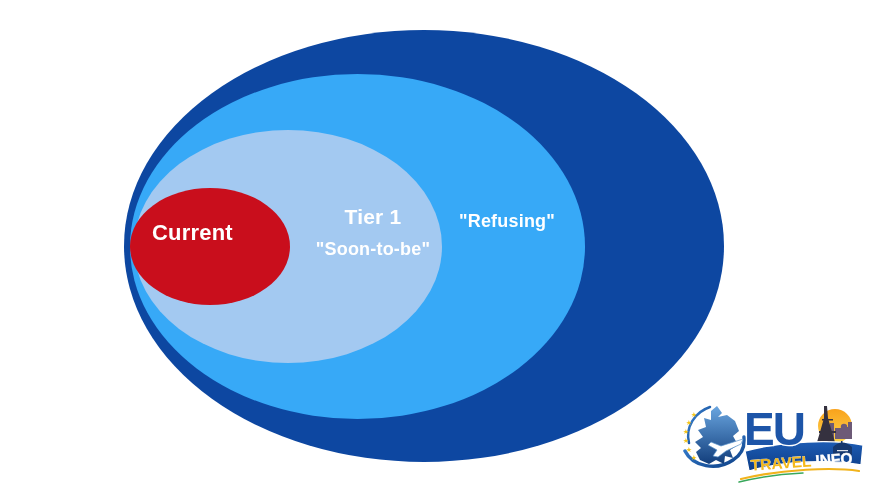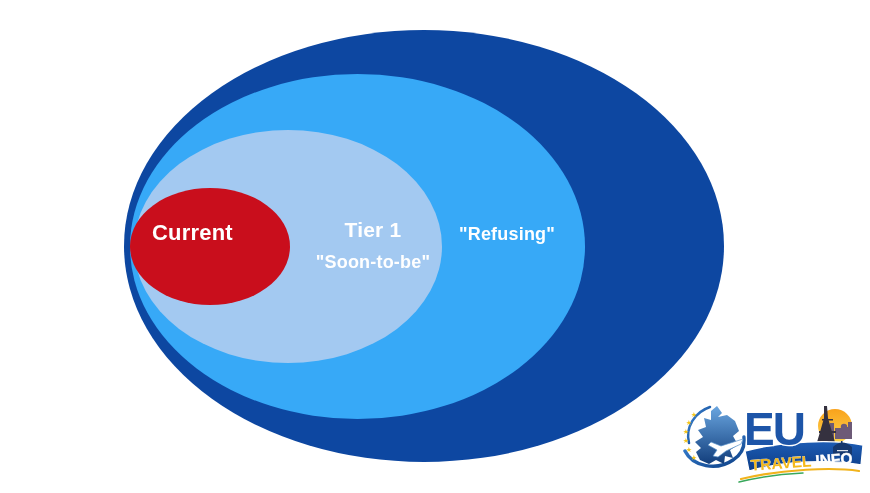--- a/index.html
+++ b/index.html
@@ -7,21 +7,21 @@
     position:relative;width:870px;height:493px;background:#ffffff;
     overflow:hidden;font-family:"Liberation Sans",sans-serif;
   }
   .ellipse{position:absolute;border-radius:50%;}
   .ellipse-tier3{left:124px;top:30px;width:600px;height:432px;background:#0d47a1;}
   .ellipse-tier2{left:130px;top:74px;width:455px;height:345px;background:#37a9f7;}
   .ellipse-tier1{left:134px;top:130px;width:308px;height:233px;background:#a3c9f1;}
   .ellipse-core{left:130px;top:188px;width:160px;height:117px;background:#c90e1c;}
   .label{position:absolute;color:#ffffff;}
   .label-core{left:152px;top:216px;text-align:left;font-size:22px;font-weight:700;line-height:34px;letter-spacing:.2px;}
-  .tier-label{width:170px;text-align:center;top:216px;}
+  .tier-label{width:170px;text-align:center;top:203px;}
   .tier-label .tier-name{font-size:21px;font-weight:700;line-height:28px;letter-spacing:.2px;}
   .tier-label .tier-quote{font-size:18px;font-weight:600;line-height:26px;margin-top:5px;letter-spacing:.2px;}
   .tier-label-1{left:288px;}
   .tier-label-2{left:422px;}
   .tier-label-3{left:570px;}
   .logo{position:absolute;left:683px;top:403px;width:185px;height:88px;}
   .logo svg{display:block;width:100%;height:100%;}
 </style>
 </head>
 <body>

